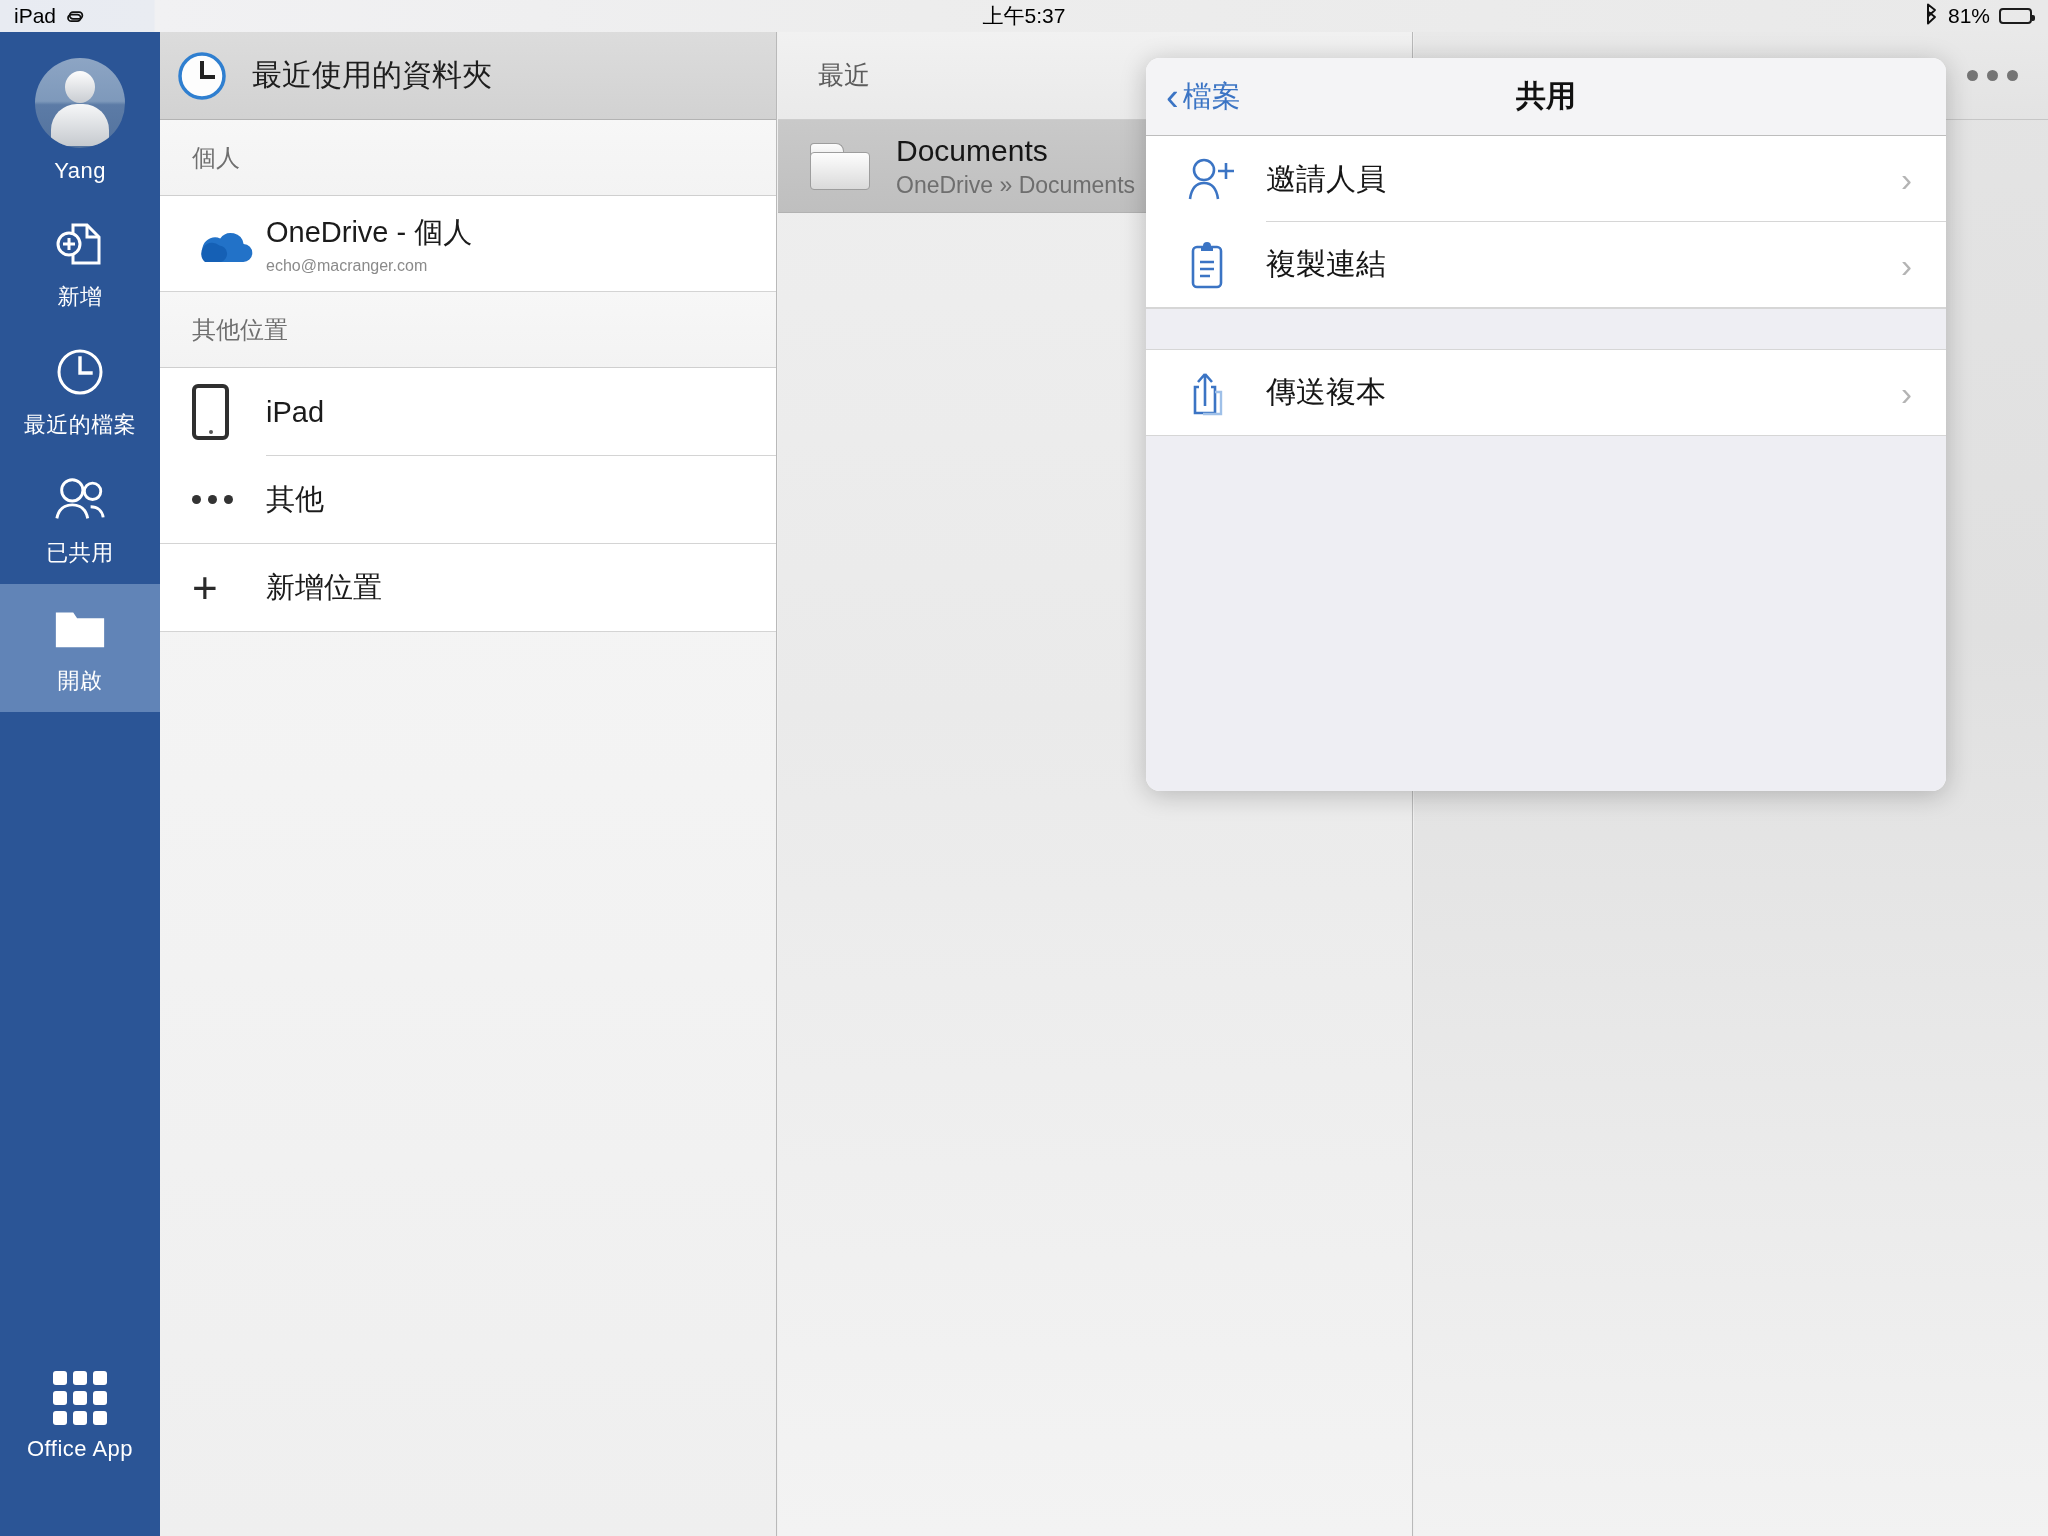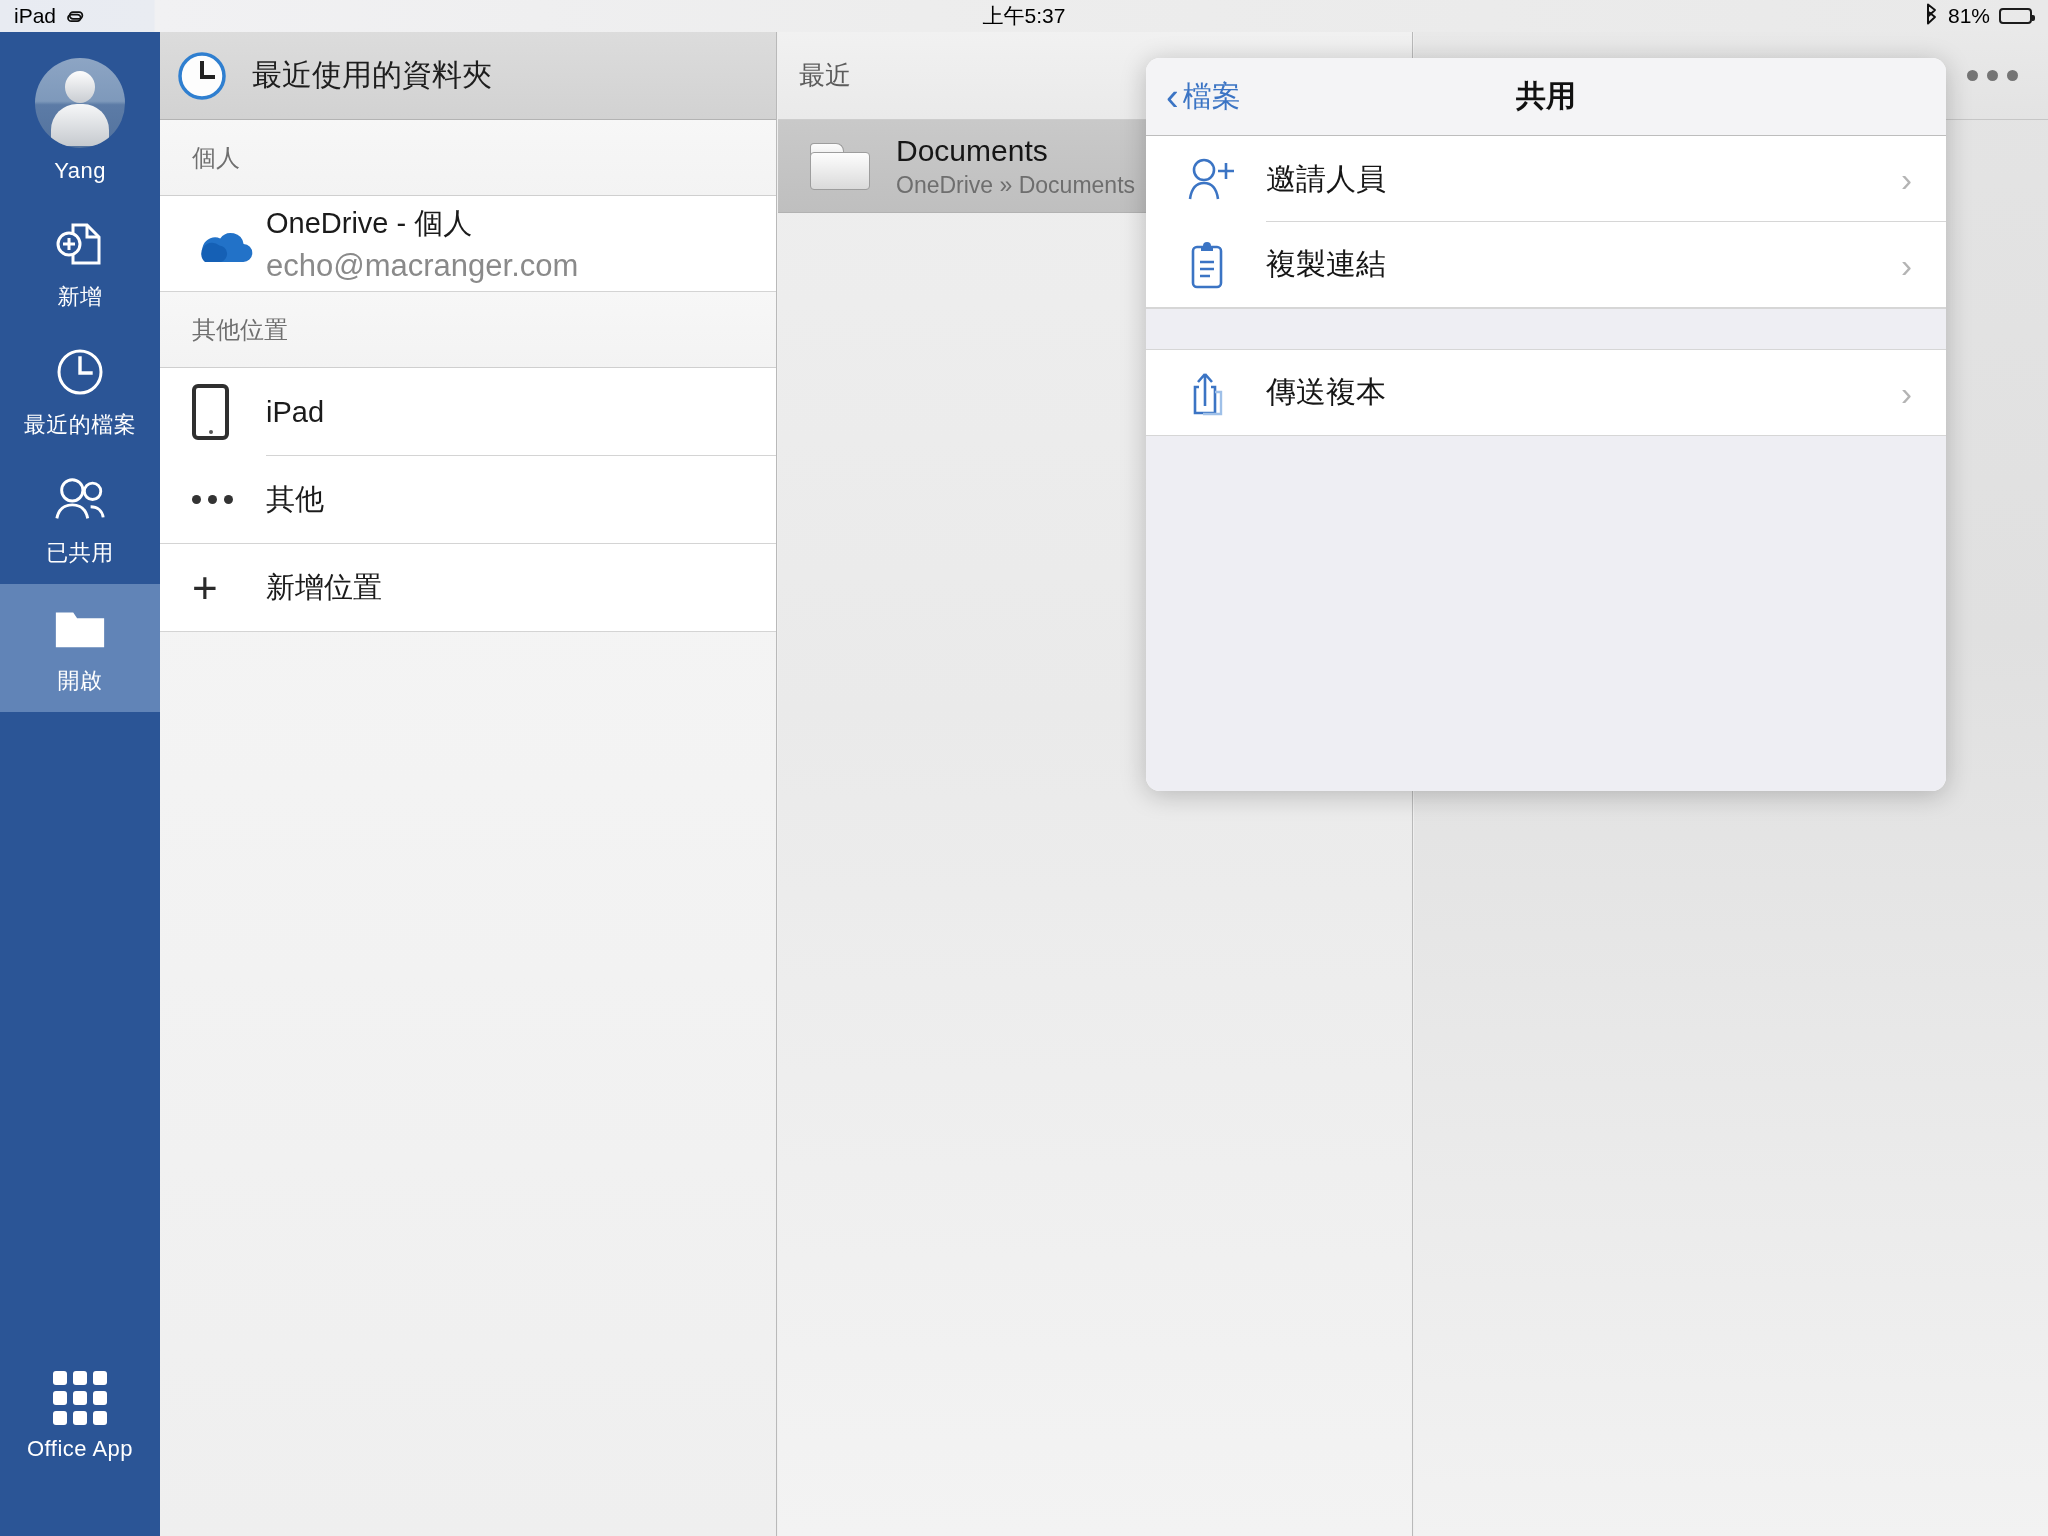--- a/index.html
+++ b/index.html
@@ -86,21 +86,21 @@
     border-bottom: 1px solid #cfcfcf;
   }
   .row {
     min-height: 88px; display: flex; align-items: center; padding: 0 26px 0 32px;
     background: #fff; border-bottom: 1px solid #d4d4d4;
   }
   .row.tall { min-height: 96px; }
   .row-ico { width: 74px; display: flex; align-items: center; justify-content: flex-start; }
   .row-txt { display: flex; flex-direction: column; gap: 4px; }
   .row-title { font-size: 29px; color: #1b1b1b; }
-  .row-sub { font-size: 31px; color: #8a8a8a; }
+  .row-sub { font-size: 16px; color: #8a8a8a; }
   .row-inset { border-bottom: none; position: relative; }
   .row-inset::after {
     content: ""; position: absolute; left: 106px; right: 0; bottom: 0; height: 1px; background: #d4d4d4;
   }
   .dots-ico { display: flex; gap: 7px; }
   .dots-ico i { width: 9px; height: 9px; border-radius: 50%; background: #333; display: block; }
   .plus-ico { font-size: 44px; line-height: 38px; color: #2a2a2a; font-weight: 300; }
   .ipad-ico {
     width: 37px; height: 56px; border: 4px solid #2f2f2f; border-radius: 6px;
     position: relative; background: #fff;
@@ -110,21 +110,21 @@
     width: 4px; height: 4px; border-radius: 50%; background: #555;
   }
 
   
   .panel2 {
     position: absolute; left: 778px; top: 32px; width: 635px; height: 1504px;
     background: linear-gradient(to bottom,#efefef 0%,#eaeaea 45%,#f3f3f3 100%);
     border-right: 1px solid #b9b9b9;
   }
   .p2-header {
-    height: 88px; display: flex; align-items: center; padding-left: 21px;
+    height: 88px; display: flex; align-items: center; padding-left: 40px;
     font-size: 26px; color: #5c5c5c;
     background: linear-gradient(to bottom,#f1f1f1,#eaeaea);
     border-bottom: 1px solid #cdcdcd;
   }
   .p2-row {
     height: 93px; display: flex; align-items: center; gap: 26px; padding-left: 32px;
     background: linear-gradient(to bottom,#c9c9c9,#bfbfbf);
     border-bottom: 1px solid #b2b2b2;
   }
   .p2-row .row-title { font-size: 30px; color: #161616; font-weight: 400; }

